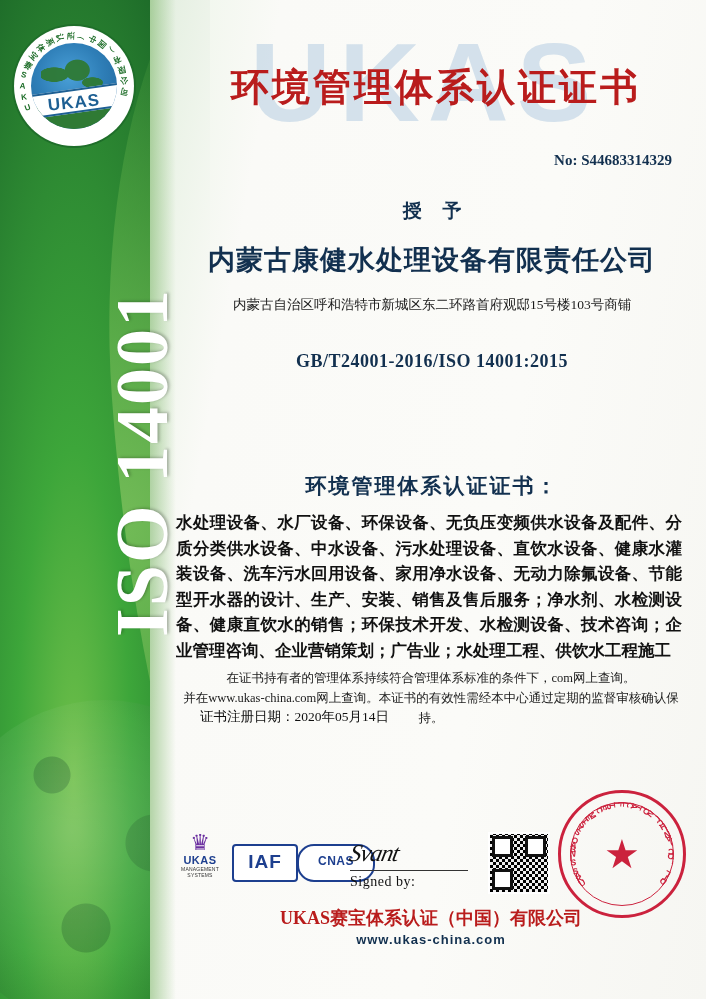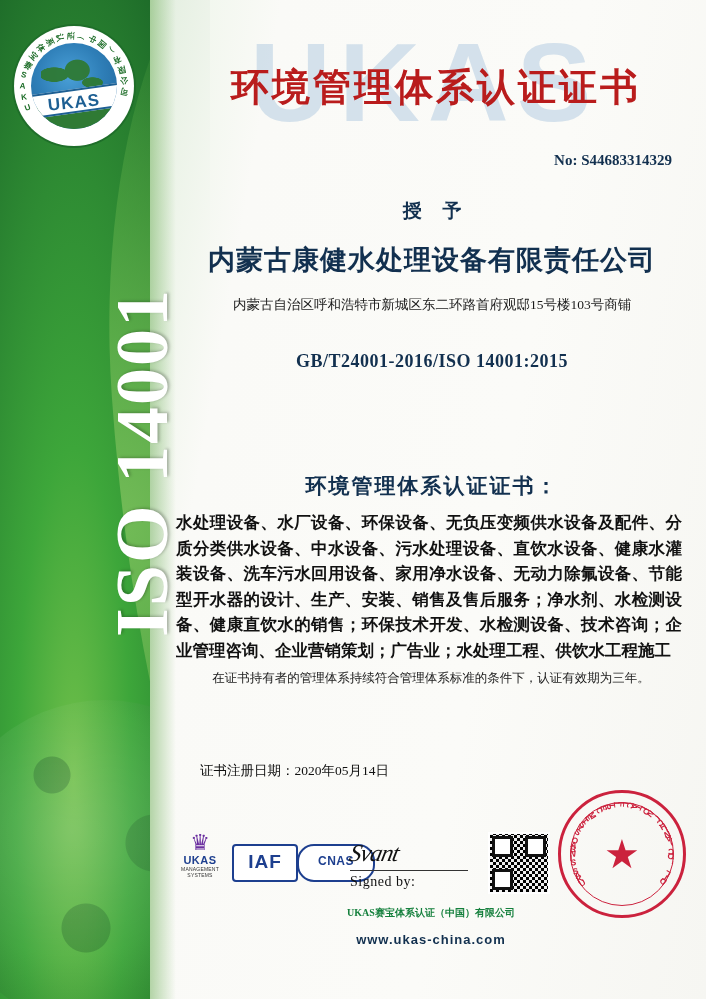--- a/index.html
+++ b/index.html
@@ -259,21 +259,21 @@
     left: 176px; top: 668px;
     width: 510px;
     text-align: center;
     font-family: "Liberation Serif", serif;
     font-size: 12.5px;
     color: #1a1a1a;
     line-height: 20px;
   }
   .dates {
     position: absolute;
-    left: 176px; top: 762px;
+    left: 176px; top: 708px;
     width: 510px;
     font-family: "Liberation Serif", serif;
     font-size: 13.5px;
     color: #111111;
     display: flex;
     justify-content: space-between;
     padding: 0 24px;
     box-sizing: border-box;
   }
   
@@ -415,22 +415,22 @@
     border: 1px solid #c8102e;
   }
   
   .footer-company {
     position: absolute;
     left: 176px; top: 906px;
     width: 510px;
     text-align: center;
     font-family: "Liberation Serif", serif;
     font-weight: bold;
-    font-size: 10px;
-    color: #15803d;
+    font-size: 18px;
+    color: #b91c1c;
   }
   .footer-site {
     position: absolute;
     left: 176px; top: 932px;
     width: 510px;
     text-align: center;
     font-family: "Liberation Sans", sans-serif;
     font-weight: bold;
     font-size: 13px;
     letter-spacing: 1px;
@@ -495,21 +495,22 @@
   <div class="address">内蒙古自治区呼和浩特市新城区东二环路首府观邸15号楼103号商铺</div>
 
   <div class="conform">
     <div class="std">GB/T24001-2016/ISO 14001:2015</div>
   </div>
 
   <div class="scope-title">环境管理体系认证证书：</div>
   <div class="scope-body">水处理设备、水厂设备、环保设备、无负压变频供水设备及配件、分质分类供水设备、中水设备、污水处理设备、直饮水设备、健康水灌装设备、洗车污水回用设备、家用净水设备、无动力除氟设备、节能型开水器的设计、生产、安装、销售及售后服务；净水剂、水检测设备、健康直饮水的销售；环保技术开发、水检测设备、技术咨询；企业管理咨询、企业营销策划；广告业；水处理工程、供饮水工程施工</div>
 
   <div class="validity">
-    <div>在证书持有者的管理体系持续符合管理体系标准的条件下，认证有效期为三年。</div>
+    <div>在证书持有者的管理体系持续符合管理体系标准的条件下，com网上查询。</div>
+    <div>并在www.ukas-china.com网上查询。本证书的有效性需经本中心通过定期的监督审核确认保持。</div>
   </div>
 
   <div class="dates">
     <div>
       <span>证书注册日期：</span><span>2020年05月14日</span>
     </div>
   </div>
 
   <div class="logos-row">
     <div class="mini-ukas">

